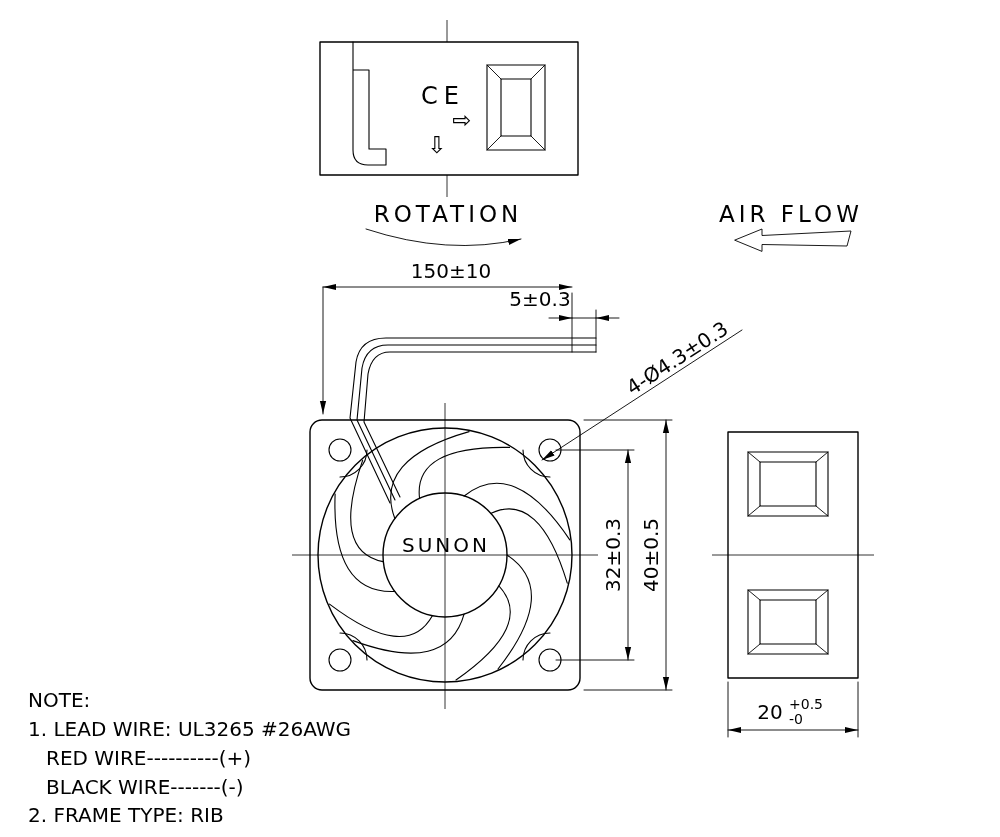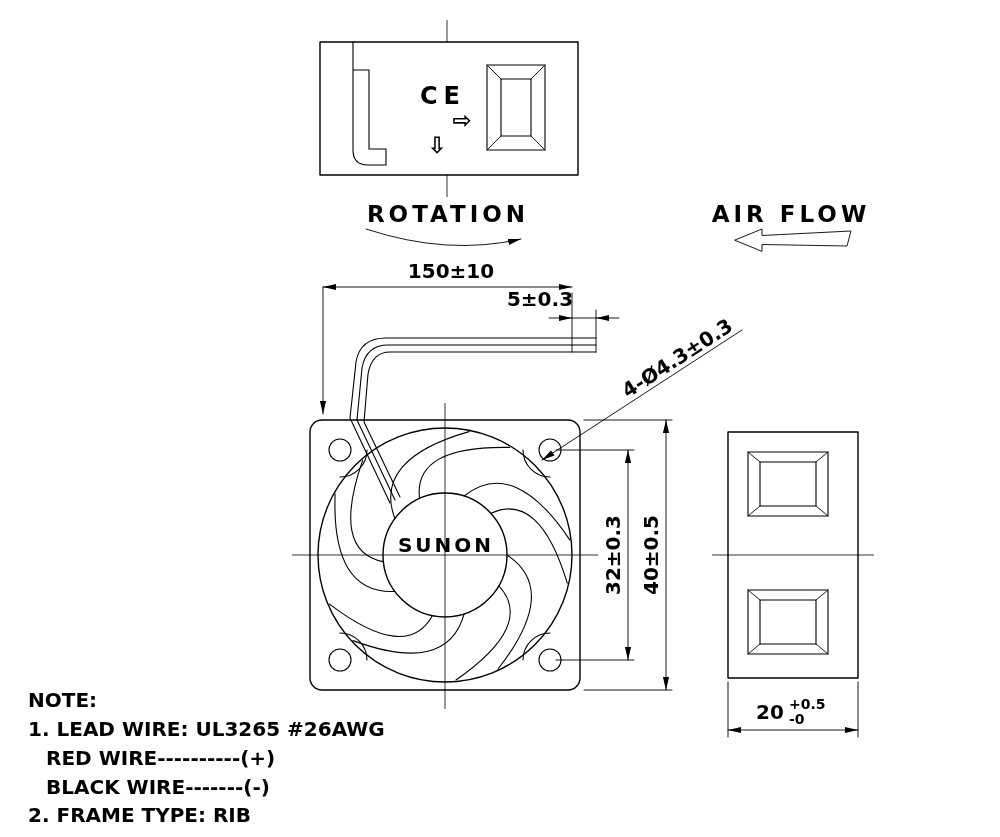--- a/index.html
+++ b/index.html
@@ -1,16 +1,16 @@
 <!DOCTYPE html>
 <html><head>
 <meta charset="utf-8">
 <style>
   html,body { margin:0; padding:0; background:#ffffff; }
-  .sheet { position:relative; width:1000px; height:837px; background:#ffffff; overflow:hidden;font-weight:bold; }
+  .sheet { position:relative; width:1000px; height:837px; background:#ffffff; overflow:hidden; }
   svg { display:block; }
   svg text { font-family:"DejaVu Sans", sans-serif; fill:#000; }
   .ln   { stroke:#000; stroke-width:1.4; fill:none; stroke-linejoin:round; stroke-linecap:round; }
   .med  { stroke:#000; stroke-width:1.1; fill:none; stroke-linejoin:round; stroke-linecap:round; }
   .thin { stroke:#000; stroke-width:0.9; fill:none; stroke-linejoin:round; stroke-linecap:round; }
   .cl   { stroke:#000; stroke-width:0.8; fill:none; }
   .t-big   { font-size:23px; letter-spacing:4px; }
   .t-dim   { font-size:20px; }
   .t-small { font-size:14px; }
   .t-note  { font-size:20px; }

